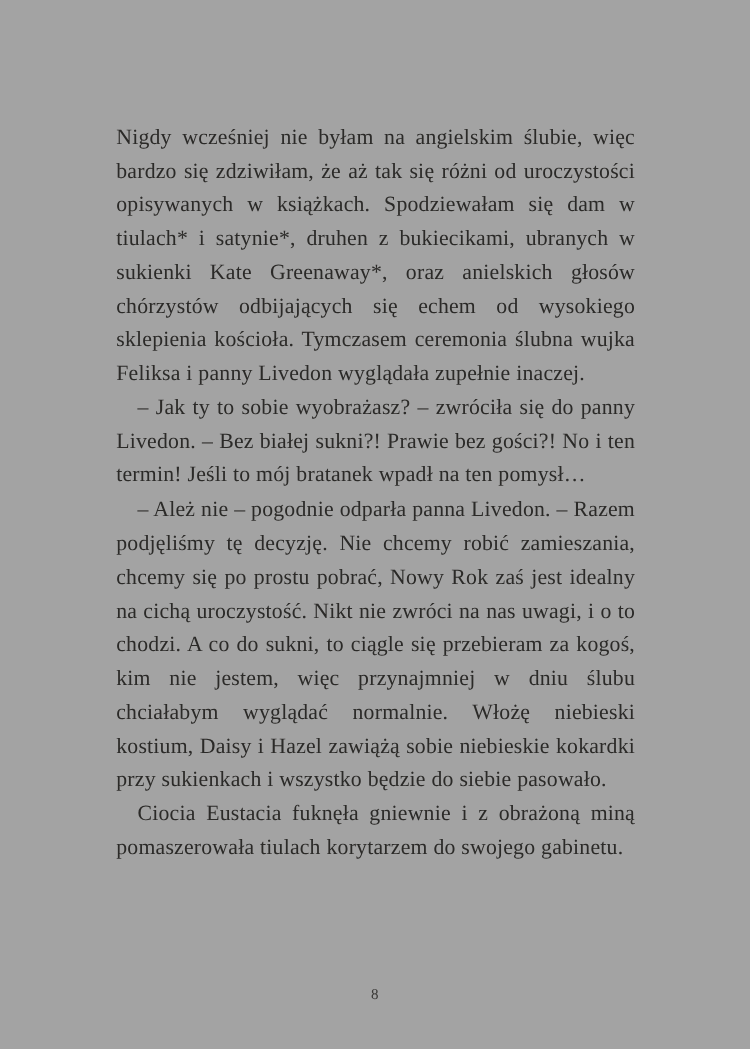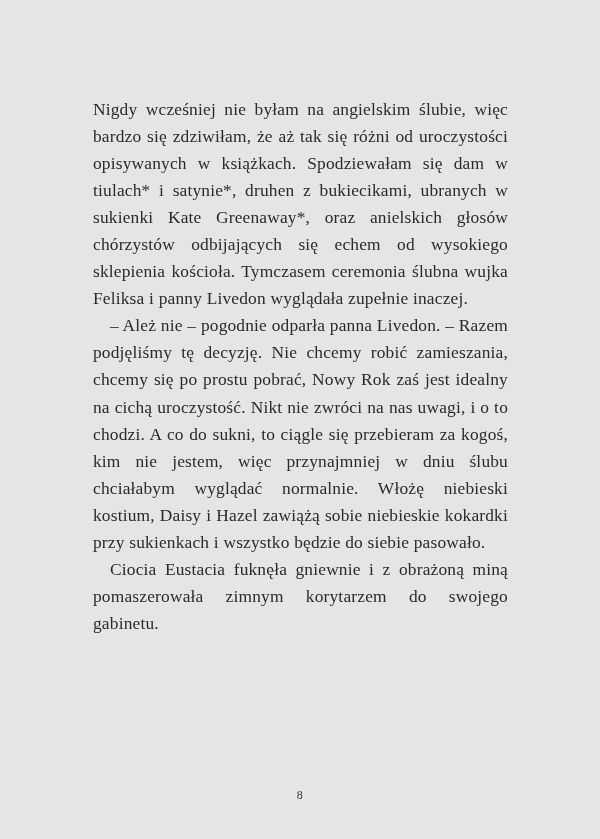--- a/index.html
+++ b/index.html
@@ -14,21 +14,21 @@
     overflow: hidden;
     font-family: "Liberation Serif", "DejaVu Serif", serif;
   }
 
   .page {
     position: absolute;
     left: 0;
     top: 0;
     width: 600px;
     height: 839px;
-    background: #e5e5e5;
+    background: #a3a3a3;
   }
 
   .text-block {
     position: absolute;
     left: 93px;
     top: 96px;
     width: 415px;
   }
 
   .para {
@@ -67,19 +67,20 @@
     letter-spacing: 0.04em;
   }
 </style>
 </head>
 <body>
 
 <div class="page">
 
   <div class="text-block">
     <p class="para">Nigdy wcześniej nie byłam na angielskim ślubie, więc bardzo się zdziwiłam, że aż tak się różni od uroczystości opisywanych w książkach. Spodziewałam się dam w tiulach* i satynie*, druhen z bukiecikami, ubranych w sukienki Kate Greenaway*, oraz anielskich głosów chórzystów odbijających się echem od wysokiego sklepienia kościoła. Tymczasem ceremonia ślubna wujka Feliksa i panny Livedon wyglądała zupełnie inaczej.</p>
+    <p class="para">– Jak ty to sobie wyobrażasz? – zwróciła się do panny Livedon. – Bez białej sukni?! Prawie bez gości?! No i ten termin! Jeśli to mój bratanek wpadł na ten pomysł…</p>
     <p class="para">– Ależ nie – pogodnie odparła panna Livedon. – Razem podjęliśmy tę decyzję. Nie chcemy robić zamieszania, chcemy się po prostu pobrać, Nowy Rok zaś jest idealny na cichą uroczystość. Nikt nie zwróci na nas uwagi, i o to chodzi. A co do sukni, to ciągle się przebieram za kogoś, kim nie jestem, więc przynajmniej w dniu ślubu chciałabym wyglądać normalnie. Włożę niebieski kostium, Daisy i Hazel zawiążą sobie niebieskie kokardki przy sukienkach i wszystko będzie do siebie pasowało.</p>
-    <p class="para">Ciocia Eustacia fuknęła gniewnie i z obrażoną miną pomaszerowała zimnym korytarzem do swojego gabinetu.</p>
+    <p class="para">Ciocia Eustacia fuknęła gniewnie i z obrażoną miną pomaszerowała tiulach korytarzem do swojego gabinetu.</p>
   </div>
 
   <div class="page-number">8</div>
 
 </div>
 
 </body></html>

